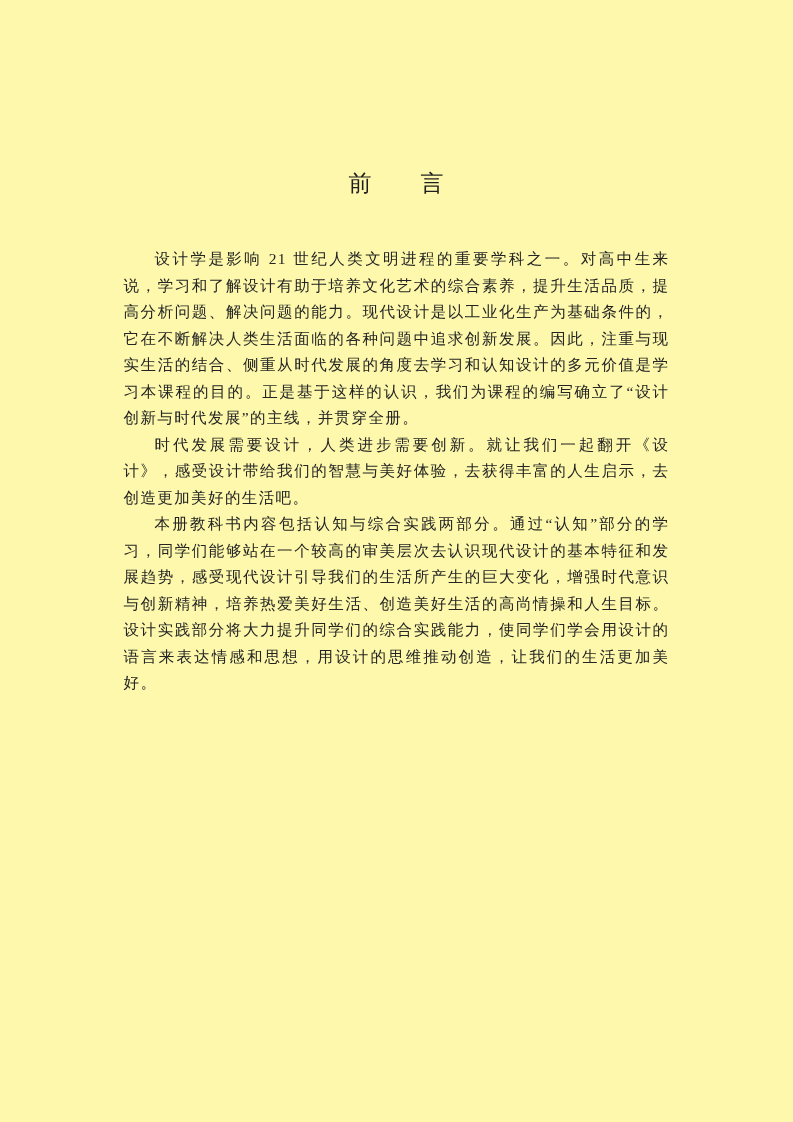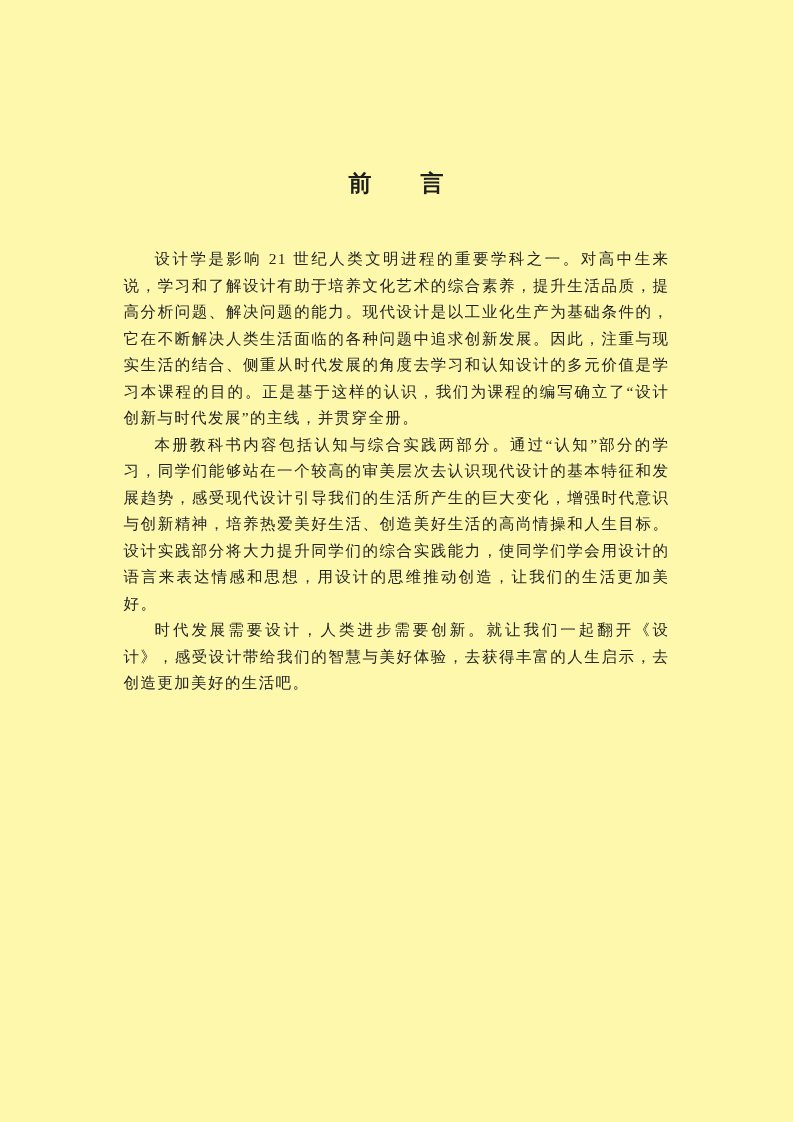--- a/index.html
+++ b/index.html
@@ -17,21 +17,21 @@
     width: 793px;
     height: 1122px;
     background: #fdf8ab;
     box-sizing: border-box;
   }
   .preface-title {
     margin: 0;
     padding-top: 170px;
     text-align: center;
     font-family: "DejaVu Sans", "Liberation Sans", sans-serif;
-    font-weight: bold;
+    font-weight: normal;
     font-size: 23px;
     line-height: 26px;
     color: #1e1e1e;
     letter-spacing: 1px;
   }
   .content {
     width: 546px;
     margin: 50px auto 0 auto;
     font-family: Liberation Serif, serif;
     font-size: 15.5px;
@@ -45,16 +45,16 @@
     text-indent: 2em;
   }
 </style>
 </head>
 <body>
 
 <div class="page">
   <h1 class="preface-title">前　　言</h1>
   <div class="content">
     <p>设计学是影响 21 世纪人类文明进程的重要学科之一。对高中生来说，学习和了解设计有助于培养文化艺术的综合素养，提升生活品质，提高分析问题、解决问题的能力。现代设计是以工业化生产为基础条件的，它在不断解决人类生活面临的各种问题中追求创新发展。因此，注重与现实生活的结合、侧重从时代发展的角度去学习和认知设计的多元价值是学习本课程的目的。正是基于这样的认识，我们为课程的编写确立了“设计创新与时代发展”的主线，并贯穿全册。</p>
+    <p>时代发展需要设计，人类进步需要创新。就让我们一起翻开《设计》，感受设计带给我们的智慧与美好体验，去获得丰富的人生启示，去创造更加美好的生活吧。</p>
     <p>本册教科书内容包括认知与综合实践两部分。通过“认知”部分的学习，同学们能够站在一个较高的审美层次去认识现代设计的基本特征和发展趋势，感受现代设计引导我们的生活所产生的巨大变化，增强时代意识与创新精神，培养热爱美好生活、创造美好生活的高尚情操和人生目标。设计实践部分将大力提升同学们的综合实践能力，使同学们学会用设计的语言来表达情感和思想，用设计的思维推动创造，让我们的生活更加美好。</p>
-    <p>时代发展需要设计，人类进步需要创新。就让我们一起翻开《设计》，感受设计带给我们的智慧与美好体验，去获得丰富的人生启示，去创造更加美好的生活吧。</p>
   </div>
 </div>
 
 </body></html>

